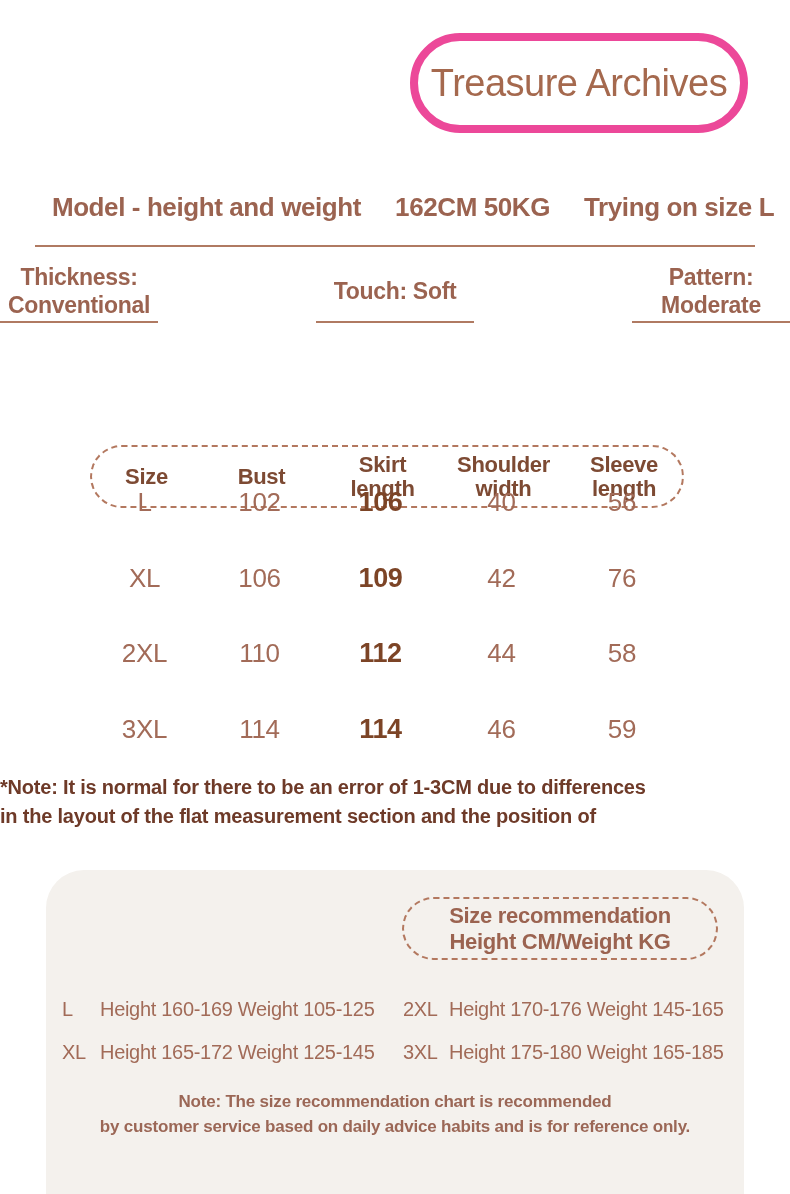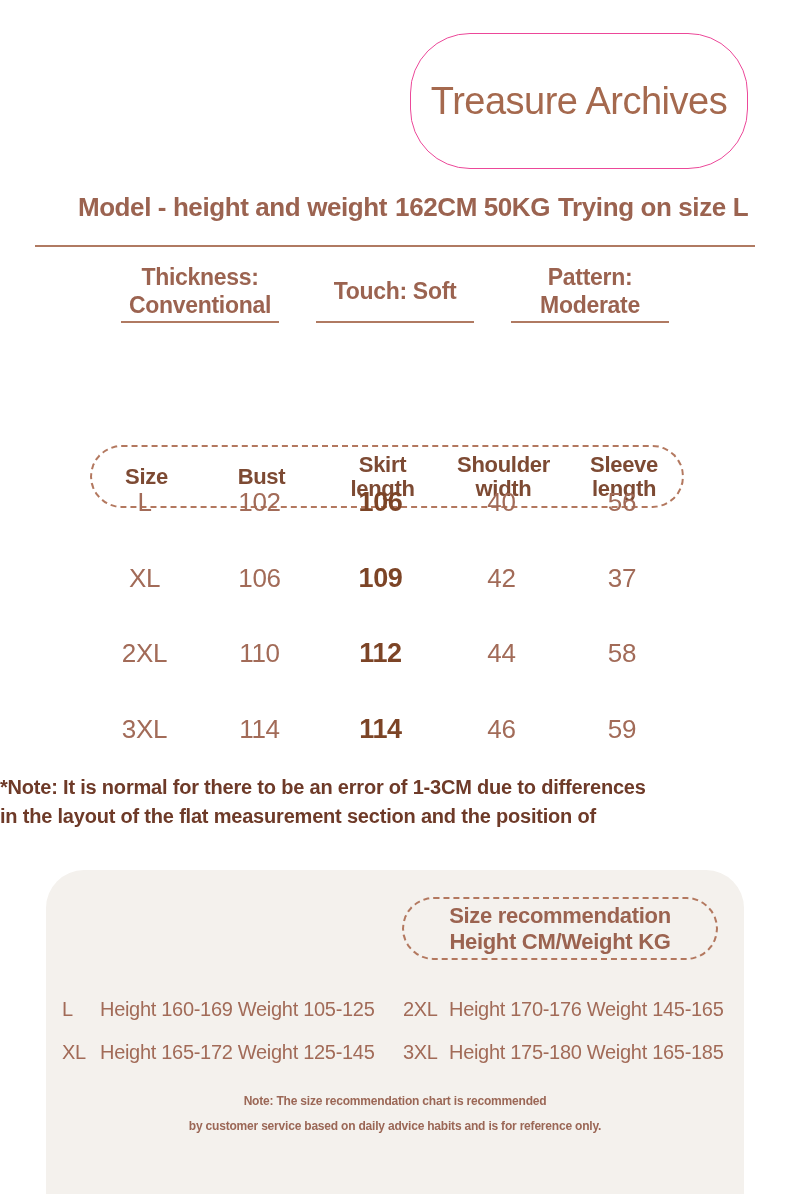--- a/index.html
+++ b/index.html
@@ -10,58 +10,58 @@
     width: 790px;
     height: 1194px;
     background: #ffffff;
     overflow: hidden;
   }
 
   
   .badge {
     position: absolute;
     left: 410px; top: 33px;
-    width: 338px; height: 136px;
-    border: 1px solid #ec4899;
+    width: 338px; height: 100px;
+    border: 8px solid #ec4899;
     border-radius: 60px;
     display: flex; align-items: center; justify-content: center;
   }
   .badge-text {
     color: #a5694e;
     font-size: 38px;
     font-weight: 500;
     letter-spacing: -0.5px;
     white-space: nowrap;
   }
 
   
   .model-heading {
     position: absolute;
     left: 0; top: 192px; width: 790px;
     display: flex; justify-content: center; align-items: baseline;
-    gap: 8px;
+    gap: 34px;
     color: #9b6350;
     font-size: 26px;
     font-weight: 600;
     letter-spacing: -0.4px;
     white-space: nowrap;
     padding-left: 36px;
   }
   .heading-rule {
     position: absolute;
     left: 35px; top: 245px;
     width: 720px; height: 2px;
     background: #b07a62;
   }
 
   
   .attributes {
     position: absolute;
     left: 0; top: 261px; width: 790px;
-    display: flex; justify-content: center;
+    display: flex; justify-content: space-between;
     gap: 37px;
   }
   .attr-col {
     width: 158px; height: 62px;
     border-bottom: 2px solid #b07a62;
     display: flex; flex-direction: column;
     justify-content: center; align-items: center;
     color: #9b6350;
     font-size: 23px;
     font-weight: 600;
@@ -167,21 +167,21 @@
   }
   .rec-size-left  { display: inline-block; width: 40px;  padding-left: 2px; }
   .rec-text-left  { display: inline-block; width: 303px; }
   .rec-size-right { display: inline-block; width: 46px; }
   .rec-text-right { display: inline-block; }
   .rec-note {
     position: absolute;
     left: 0; top: 219px; width: 698px;
     text-align: center;
     color: #9b6756;
-    font-size: 12px;
+    font-size: 17px;
     font-weight: 700;
     letter-spacing: -0.2px;
     line-height: 25px;
   }
 </style>
 </head>
 <body>
 
 <div class="page">
 
@@ -227,21 +227,21 @@
       <div class="t-cell">102</div>
       <div class="t-cell skirt">106</div>
       <div class="t-cell">40</div>
       <div class="t-cell">56</div>
     </div>
     <div class="t-row">
       <div class="t-cell">XL</div>
       <div class="t-cell">106</div>
       <div class="t-cell skirt">109</div>
       <div class="t-cell">42</div>
-      <div class="t-cell">37</div>
+      <div class="t-cell">76</div>
     </div>
     <div class="t-row">
       <div class="t-cell">2XL</div>
       <div class="t-cell">110</div>
       <div class="t-cell skirt">112</div>
       <div class="t-cell">44</div>
       <div class="t-cell">58</div>
     </div>
     <div class="t-row">
       <div class="t-cell">3XL</div>

